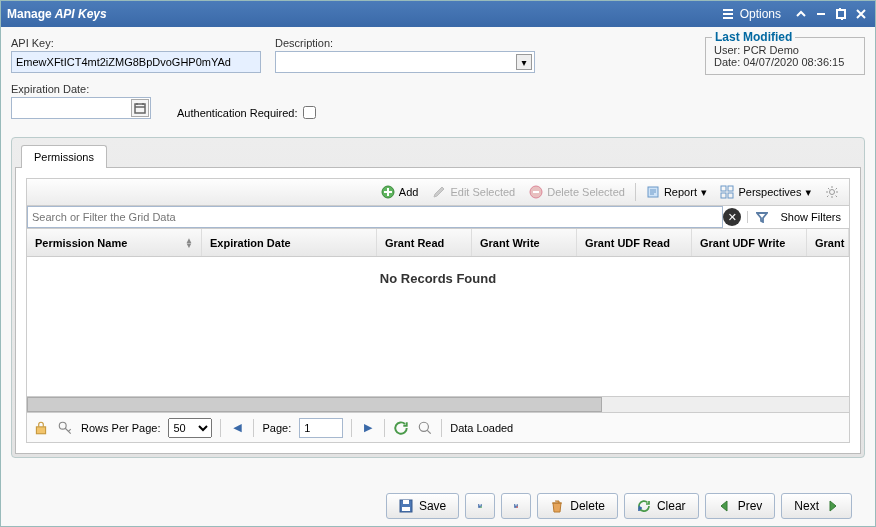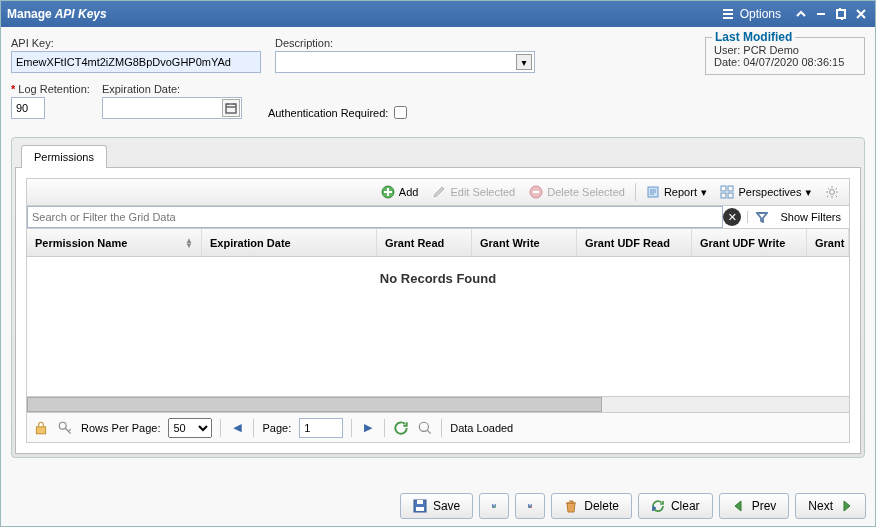--- a/index.html
+++ b/index.html
@@ -61,21 +61,21 @@
 .hscroll { height:16px; border:1px solid #ccc; border-top:none; background:#eee; position:relative; }
 .hscroll .thumb{position:absolute;left:0;top:0;height:100%;width:70%;background:#ccc;border:1px solid #aaa;}
 
 .pager { display:flex; align-items:center; gap:8px; border:1px solid #ccc; border-top:none; height:30px; padding:0 6px; font-size:11px; background:#fafafa; }
 .pager .pico{width:16px;height:16px;display:flex;align-items:center;justify-content:center;cursor:pointer;}
 .pager select,.pager input{font-size:11px;height:20px;}
 .rpp-sel{width:44px;}
 .pagein{width:44px;}
 .sep{width:1px;height:18px;background:#ccc;}
 
-.footer { position:absolute; bottom:8px; right:10px; display:flex; gap:6px; }
+.footer { position:absolute; bottom:8px; right:24px; display:flex; gap:6px; }
 .fbtn { display:flex; align-items:center; gap:6px; background:linear-gradient(#fff,#e8e8e8); border:1px solid #a7b8cd; border-radius:3px; padding:5px 12px; font-size:12px; cursor:pointer; }
 .fibtn { width:30px; justify-content:center; }
 .fbtn svg{width:14px;height:14px;}
 </style>
 </head>
 <body>
 
 <div class="titlebar">
   <span class="title-strong">Manage</span>
   <span class="title-italic">API Keys</span>
@@ -121,24 +121,20 @@
       <div class="field">
         <span class="label">Description:</span>
         <div class="desc-wrap">
           <input type="text" class="desc" value="" style="">
           <span class="desc-btn">▾</span>
         </div>
       </div>
     </div>
     <div class="row2">
       <div class="field">
-        <span class="label req">Log Retention:</span>
-        <input type="text" class="logret" value="90" style="">
-      </div>
-      <div class="field">
         <span class="label">Expiration Date:</span>
         <div class="expdate-wrap">
           <input type="text" class="expdate" value="" style="">
           <span class="cal-btn">
               <svg viewBox="0 0 12 12">
                 <rect x="1" y="2" width="10" height="9"></rect>
                 <path d="M1 5h10M3 1v2M9 1v2"></path>
               </svg>
             </span>
         </div>

